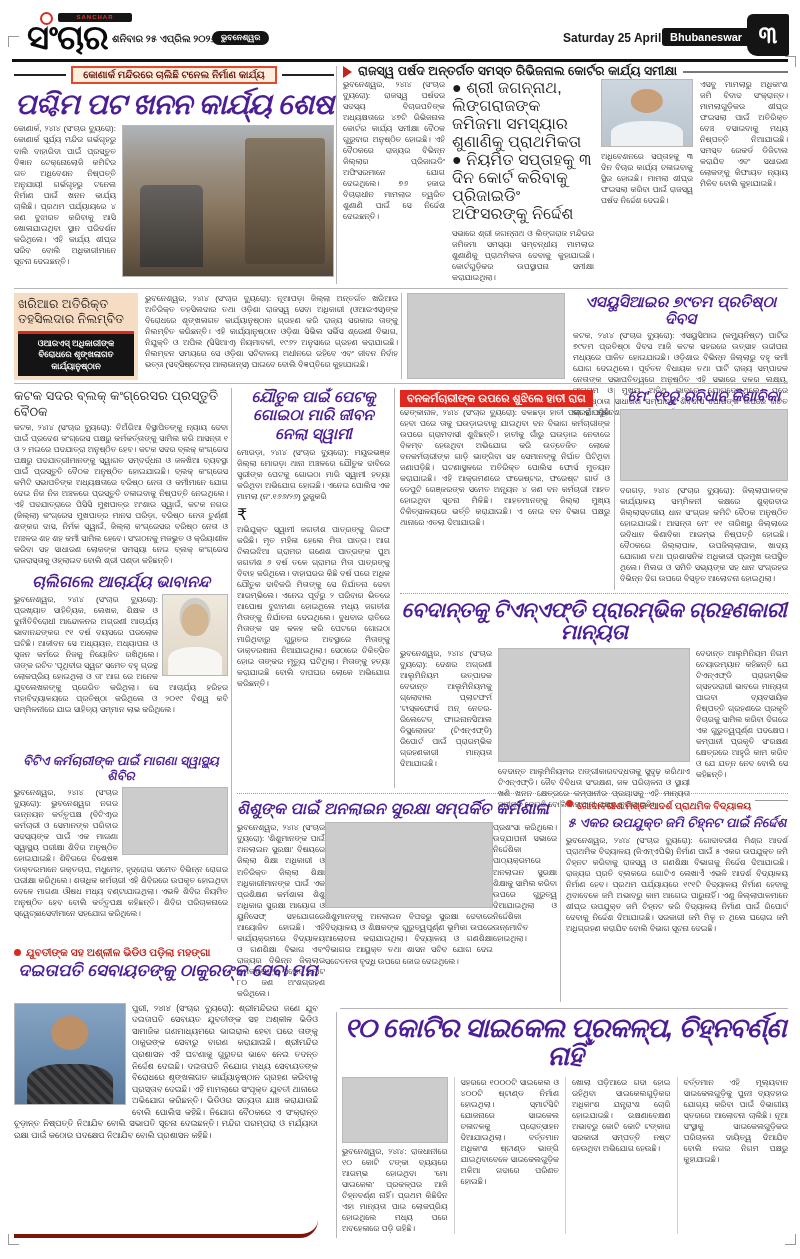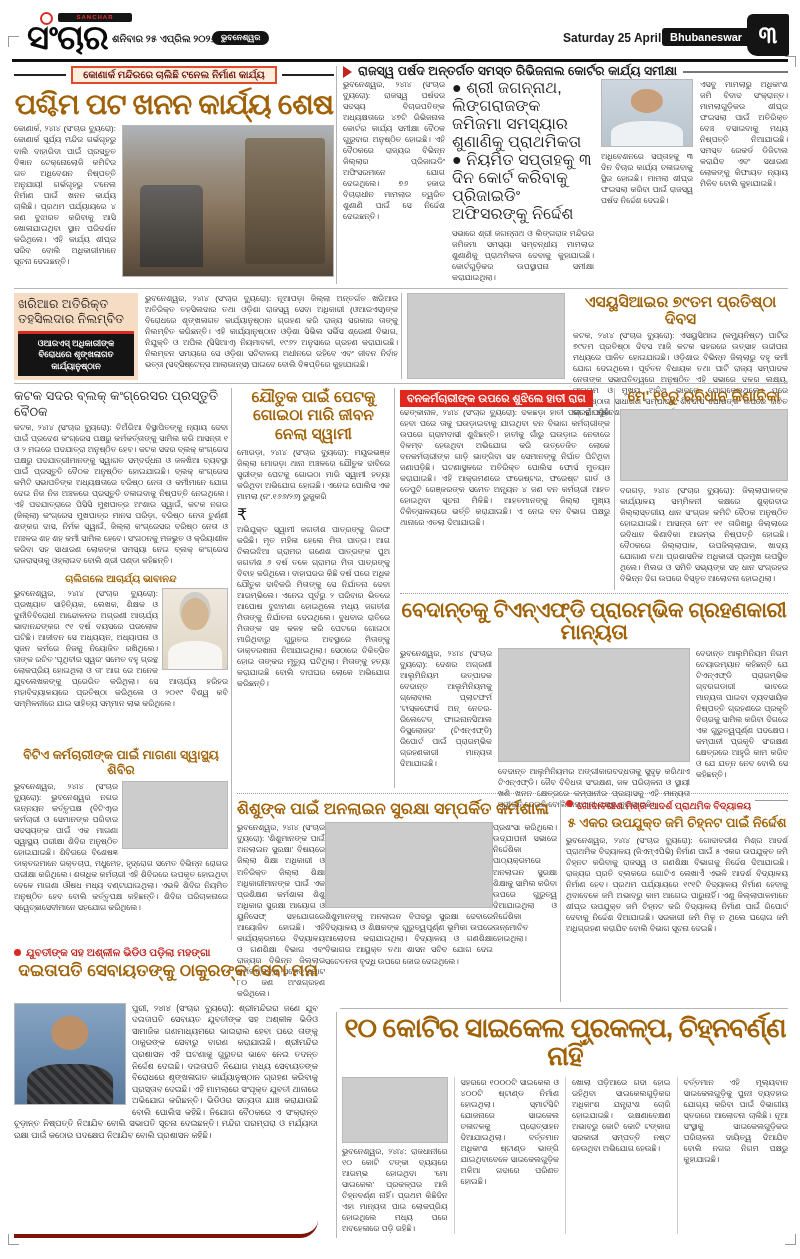--- a/index.html
+++ b/index.html
@@ -1,20 +1,20 @@
 <!DOCTYPE html>
 <html><head>
 <meta charset="utf-8">
 <style>
   html,body{margin:0;padding:0;background:#e9e9e9;}
   #page{position:relative;width:800px;height:1259px;background:#fff;margin:0 auto;
         font-family:"Liberation Sans","DejaVu Sans",sans-serif;color:#1a1a1a;overflow:hidden;}
   .abs{position:absolute;}
   .btxt{font-size:8px;line-height:1.38;text-align:justify;color:#1c1c1c;}
-  .hl{font-weight:800;color:#a16207;}
+  .hl{font-weight:800;color:#4c1d95;font-style:italic;}
   .vdiv{position:absolute;width:1px;background:#b5b5b5;}
   .hdiv{position:absolute;height:1px;background:#b5b5b5;}
   .hdot{position:absolute;height:0;border-top:1px dotted #999;}
   .photo{position:relative;overflow:hidden;border:1px solid #b8b8b8;background:#ccc;}
   
   #masthead-rule{left:12px;top:59px;width:776px;height:3px;background:#111;}
   .logo-tag{position:absolute;left:58px;top:13px;width:74px;height:9px;background:#161616;border-radius:2px;
             color:#e33;font-size:6px;font-weight:700;text-align:center;line-height:9px;letter-spacing:1px;}
   .logo-dot{position:absolute;left:40px;top:12px;width:9px;height:9px;border:2px solid #d92b21;border-radius:50%;}
   .wordmark{position:absolute;left:27px;top:18px;font-size:34px;font-weight:900;letter-spacing:-1px;color:#0a0a0a;}
@@ -193,21 +193,21 @@
   </div>
 
   <div class="hdiv" style="left:14px;top:383px;width:774px;"></div>
 
   <div class="abs" style="left:14px;top:388px;width:214px;">
     <div class="peachbox">
       <div class="maroonhl" style="font-size:13px;line-height:1.2;margin-bottom:3px;">କଟକ ସଦର ବ୍ଲକ୍ କଂଗ୍ରେସର ପ୍ରସ୍ତୁତି ବୈଠକ</div>
       <div class="btxt">କଟକ, ୨୪ା୪ (ସଂଚାର ବ୍ୟୁରୋ): ତିଅଁରିଆ ବିସ୍ଥାପିତଙ୍କୁ ନ୍ୟାୟ ଦେବା ପାଇଁ ପ୍ରଦେଶ କଂଗ୍ରେସ ପକ୍ଷରୁ କର୍ମକର୍ତ୍ତାଙ୍କୁ ସାମିଲ କରି ଆସନ୍ତା ୧ ଓ ୨ ମଇରେ ପଦଯାତ୍ରା ଅନୁଷ୍ଠିତ ହେବ। କଟକ ସଦର ବ୍ଲକ୍ କଂଗ୍ରେସ ପକ୍ଷରୁ ପଦଯାତ୍ରୀମାନଙ୍କୁ ସ୍ୱାଗତ ସମ୍ବର୍ଦ୍ଧନା ଓ ଜଳଖିଆ ବ୍ୟବସ୍ଥା ପାଇଁ ପ୍ରସ୍ତୁତି ବୈଠକ ଅନୁଷ୍ଠିତ ହୋଇଯାଇଛି। ବ୍ଲକ୍ କଂଗ୍ରେସ କମିଟି ସଭାପତିଙ୍କ ଅଧ୍ୟକ୍ଷତାରେ ବରିଷ୍ଠ ନେତା ଓ କର୍ମୀମାନେ ଯୋଗ ଦେଇ ନିଜ ନିଜ ଅଞ୍ଚଳରେ ପ୍ରସ୍ତୁତି ଚଳାଇବାକୁ ନିଷ୍ପତ୍ତି ନେଇଥିଲେ। ଏହି ପଦଯାତ୍ରାରେ ପିସିସି ମୁଖପାତ୍ର ଅଂଶାର ସ୍ୱାଇଁ, କଟକ ନଗର (ଜିଲ୍ଲା) କଂଗ୍ରେସ ମୁଖପାତ୍ର ମାନସ ପରିଡ଼ା, ବରିଷ୍ଠ ନେତା ଚୁର୍ଣ୍ଣୀ ଶଙ୍କର ଦାସ, ନିର୍ମଳ ସ୍ୱାଇଁ, ଜିଲ୍ଲା କଂଗ୍ରେସର ବରିଷ୍ଠ ନେତା ଓ ଅଞ୍ଚଳର ଶହ ଶହ କର୍ମୀ ସାମିଲ ହେବେ। ସଂଗଠନକୁ ମଜଭୁତ ଓ କ୍ରିୟାଶୀଳ କରିବା ସହ ସାଧାରଣ ଲୋକଙ୍କ ସମସ୍ୟା ନେଇ ବ୍ଲକ୍ କଂଗ୍ରେସ ରାଜରାସ୍ତାକୁ ଓହ୍ଲାଇବ ବୋଲି ଶ୍ରୀ ପଣ୍ଡା କହିଛନ୍ତି।</div>
     </div>
     <div style="margin-top:7px;">
-      <div class="hl" style="font-size:10px;text-align:center;margin-bottom:3px;">ଚାଲିଗଲେ ଆଚାର୍ଯ୍ୟ ଭାବାନନ୍ଦ</div>
+      <div class="hl" style="font-size:16px;text-align:center;margin-bottom:3px;">ଚାଲିଗଲେ ଆଚାର୍ଯ୍ୟ ଭାବାନନ୍ଦ</div>
       <div style="overflow:hidden;">
         <div class="photo ph-oldman" style="float:right;width:64px;height:80px;margin:0 0 3px 4px;"></div>
         <div class="btxt">ଭୁବନେଶ୍ୱର, ୨୪ା୪ (ସଂଚାର ବ୍ୟୁରୋ): ପ୍ରଖ୍ୟାତ ସାହିତ୍ୟିକ, ଲେଖକ, ଶିକ୍ଷକ ଓ ଦୁର୍ନୀତିବିରୋଧୀ ଆନ୍ଦୋଳନର ଅଗ୍ରଣୀ ଆଚାର୍ଯ୍ୟ ଭାବାନନ୍ଦଙ୍କର ୯୧ ବର୍ଷ ବୟସରେ ପରଲୋକ ଘଟିଛି। ଆଜୀବନ ସେ ଅଧ୍ୟୟନ, ଅଧ୍ୟାପନା ଓ ସୃଜନ କର୍ମରେ ନିଜକୁ ନିୟୋଜିତ ରଖିଥିଲେ। ତାଙ୍କ ରଚିତ 'ପୃଥିବୀର ସ୍ୱର' ସମେତ ବହୁ ଗ୍ରନ୍ଥ ଲୋକପ୍ରିୟ ହୋଇଥିଲା ଓ ତା' ଆଗ ରେ ଅନେକ ଯୁବଲେଖକଙ୍କୁ ପ୍ରେରିତ କରିଥିଲା। ସେ ଆଚାର୍ଯ୍ୟ ହରିହର ମହାବିଦ୍ୟାଳୟରେ ପ୍ରତିଷ୍ଠା କରିଥିଲେ ଓ ୨୦୧୯ ବିଶ୍ୱ କବି ସମ୍ମିଳନୀରେ ଯାଇ ସାହିତ୍ୟ ସମ୍ମାନ ଲାଭ କରିଥିଲେ।</div>
       </div>
     </div>
     <div style="margin-top:7px;">
       <div class="hl" style="font-size:12.5px;text-align:center;margin-bottom:3px;margin-top:39px;">ବିଟିଏ କର୍ମଚାରୀଙ୍କ ପାଇଁ ମାଗଣା ସ୍ୱାସ୍ଥ୍ୟ ଶିବିର</div>
       <div style="overflow:hidden;">
         <div class="photo ph-clinic" style="float:right;width:104px;height:66px;margin:0 0 3px 4px;"></div>
         <div class="btxt">ଭୁବନେଶ୍ୱର, ୨୪ା୪ (ସଂଚାର ବ୍ୟୁରୋ): ଭୁବନେଶ୍ୱର ନଗର ଉନ୍ନୟନ କର୍ତ୍ତୃପକ୍ଷ (ବିଟିଏ)ର କର୍ମଚାରୀ ଓ ସେମାନଙ୍କ ପରିବାର ସଦସ୍ୟଙ୍କ ପାଇଁ ଏକ ମାଗଣା ସ୍ୱାସ୍ଥ୍ୟ ପରୀକ୍ଷା ଶିବିର ଅନୁଷ୍ଠିତ ହୋଇଯାଇଛି। ଶିବିରରେ ବିଶେଷଜ୍ଞ ଡାକ୍ତରମାନେ ରକ୍ତଚାପ, ମଧୁମେହ, ହୃଦ୍‌ରୋଗ ସମେତ ବିଭିନ୍ନ ରୋଗର ପରୀକ୍ଷା କରିଥିଲେ। ଶତାଧିକ କର୍ମଚାରୀ ଏହି ଶିବିରରେ ଉପକୃତ ହୋଇଥିବା ବେଳେ ମାଗଣା ଔଷଧ ମଧ୍ୟ ବଣ୍ଟାଯାଇଥିଲା। ଏଭଳି ଶିବିର ନିୟମିତ ଅନୁଷ୍ଠିତ ହେବ ବୋଲି କର୍ତ୍ତୃପକ୍ଷ କହିଛନ୍ତି। ଶିବିର ପରିଚାଳନାରେ ସ୍ୱେଚ୍ଛାସେବୀମାନେ ସହଯୋଗ କରିଥିଲେ।</div>
@@ -251,21 +251,21 @@
   <div class="hdot" style="left:400px;top:593px;width:388px;"></div>
 
   <div class="abs" style="left:400px;top:599px;width:388px;">
     <div class="hl" style="font-size:21px;line-height:1.05;text-align:center;letter-spacing:-0.5px;margin-bottom:5px;">ବେଦାନ୍ତକୁ ଟିଏନ୍‌ଏଫ୍‌ଡି ପ୍ରାରମ୍ଭିକ ଗ୍ରହଣକାରୀ ମାନ୍ୟତା</div>
     <div style="display:flex;gap:6px;">
       <div class="btxt" style="flex:0 0 92px;">ଭୁବନେଶ୍ୱର, ୨୪ା୪ (ସଂଚାର ବ୍ୟୁରୋ): ଦେଶର ଅଗ୍ରଣୀ ଆଲୁମିନିୟମ ଉତ୍ପାଦକ ବେଦାନ୍ତ ଆଲୁମିନିୟମକୁ ଗ୍ଲୋବାଲ ପ୍ଲାଟଫର୍ମ 'ଟାସ୍କଫୋର୍ସ ଅନ୍ ନେଚର-ରିଲେଟେଡ୍ ଫାଇନାନସିଆଲ ଡିସ୍କ୍ଲୋଜର' (ଟିଏନ୍‌ଏଫ୍‌ଡି) ରିପୋର୍ଟ ପାଇଁ ପ୍ରାରମ୍ଭିକ ଗ୍ରହଣକାରୀ ମାନ୍ୟତା ଦିଆଯାଇଛି।</div>
       <div style="flex:1;">
         <div class="photo ph-solar" style="height:112px;"></div>
         <div class="btxt cols2" style="margin-top:4px;">ବେଦାନ୍ତ ଆଲୁମିନିୟମର ଅଙ୍ଗୀକାରବଦ୍ଧତାକୁ ସୁଦୃଢ଼ କରିଥାଏ ଟିଏନ୍‌ଏଫ୍‌ଡି। ଜୈବ ବିବିଧତା ସଂରକ୍ଷଣ, ଜଳ ପରିଚାଳନା ଓ ସ୍ଥାୟୀ ଖଣି ଖନନ କ୍ଷେତ୍ରରେ କମ୍ପାନୀର ପ୍ରୟାସକୁ ଏହି ମାନ୍ୟତା ସ୍ୱୀକୃତି ଦେଇଛି ବୋଲି କମ୍ପାନୀ ପକ୍ଷରୁ କୁହାଯାଇଛି।</div>
       </div>
-      <div class="btxt" style="flex:0 0 92px;">ବେଦାନ୍ତ ଆଲୁମିନିୟମ ନିଗମ ଚେୟାରମ୍ୟାନ କହିଛନ୍ତି ଯେ ଟିଏନ୍‌ଏଫ୍‌ଡି ପ୍ରାରମ୍ଭିକ ଗ୍ବରଗଡାରୀ ଭାବରେ ମାନ୍ୟତା ପାଇବା ବ୍ୟବସାୟିକ ନିଷ୍ପତ୍ତି ଗ୍ରହଣରେ ପ୍ରକୃତି ବିଚାରକୁ ସାମିଲ କରିବା ଦିଗରେ ଏକ ଗୁରୁତ୍ୱପୂର୍ଣ୍ଣ ପଦକ୍ଷେପ। କମ୍ପାନୀ ପ୍ରକୃତି ସଂରକ୍ଷଣ କ୍ଷେତ୍ରରେ ଆହୁରି କାମ କରିବ ଓ ଯେ ଯତ୍ନ ନେବ ବୋଲି ସେ କହିଛନ୍ତି।</div>
+      <div class="btxt" style="flex:0 0 92px;">ବେଦାନ୍ତ ଆଲୁମିନିୟମ ନିଗମ ଚେୟାରମ୍ୟାନ କହିଛନ୍ତି ଯେ ଟିଏନ୍‌ଏଫ୍‌ଡି ପ୍ରାରମ୍ଭିକ ଗ୍ସହରରାରୀ ଭାବରେ ମାନ୍ୟତା ପାଇବା ବ୍ୟବସାୟିକ ନିଷ୍ପତ୍ତି ଗ୍ରହଣରେ ପ୍ରକୃତି ବିଚାରକୁ ସାମିଲ କରିବା ଦିଗରେ ଏକ ଗୁରୁତ୍ୱପୂର୍ଣ୍ଣ ପଦକ୍ଷେପ। କମ୍ପାନୀ ପ୍ରକୃତି ସଂରକ୍ଷଣ କ୍ଷେତ୍ରରେ ଆହୁରି କାମ କରିବ ଓ ଯେ ଯତ୍ନ ନେବ ବୋଲି ସେ କହିଛନ୍ତି।</div>
     </div>
   </div>
 
   <div class="hdot" style="left:237px;top:793px;width:551px;"></div>
 
   <div class="abs" style="left:237px;top:800px;width:320px;">
     <div class="hl" style="font-size:16px;line-height:1.15;margin-bottom:4px;">ଶିଶୁଙ୍କ ପାଇଁ ଅନଲାଇନ ସୁରକ୍ଷା ସମ୍ପର୍କିତ କର୍ମଶାଳା</div>
     <div style="display:flex;">
       <div class="btxt" style="flex:0 0 88px;">ଭୁବନେଶ୍ୱର, ୨୪ା୪ (ସଂଚାର ବ୍ୟୁରୋ): 'ଶିଶୁମାନଙ୍କ ପାଇଁ ଅନଲାଇନ ସୁରକ୍ଷା' ବିଷୟରେ ଜିଲ୍ଲା ଶିକ୍ଷା ଅଧିକାରୀ ଓ ଅତିରିକ୍ତ ଜିଲ୍ଲା ଶିକ୍ଷା ଅଧିକାରୀମାନଙ୍କ ପାଇଁ ଏକ ପ୍ରଶିକ୍ଷଣ କର୍ମଶାଳା ଶିଶୁ ଅଧିକାର ସୁରକ୍ଷା ଆୟୋଗ ଓ ୟୁନିସେଫ୍ ସହଯୋଗରେ ଆୟୋଜିତ ହୋଇଛି। ଏହି କାର୍ଯ୍ୟକ୍ରମରେ ବିଦ୍ୟାଳୟ ଓ ଗଣଶିକ୍ଷା ବିଭାଗ ଏବଂ ରାଜ୍ୟର ବିଭିନ୍ନ ଜିଲ୍ଲାର କର୍ମକର୍ତ୍ତାଙ୍କ ସମେତ ମୋଟ ୮୦ ଜଣ ଅଂଶଗ୍ରହଣ କରିଥିଲେ।</div>
       <div style="flex:1;font-family:Liberation Serif, serif;">

